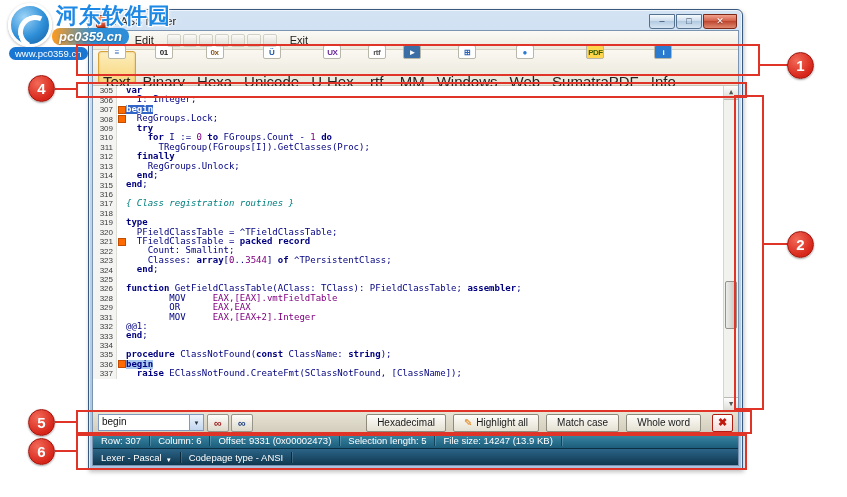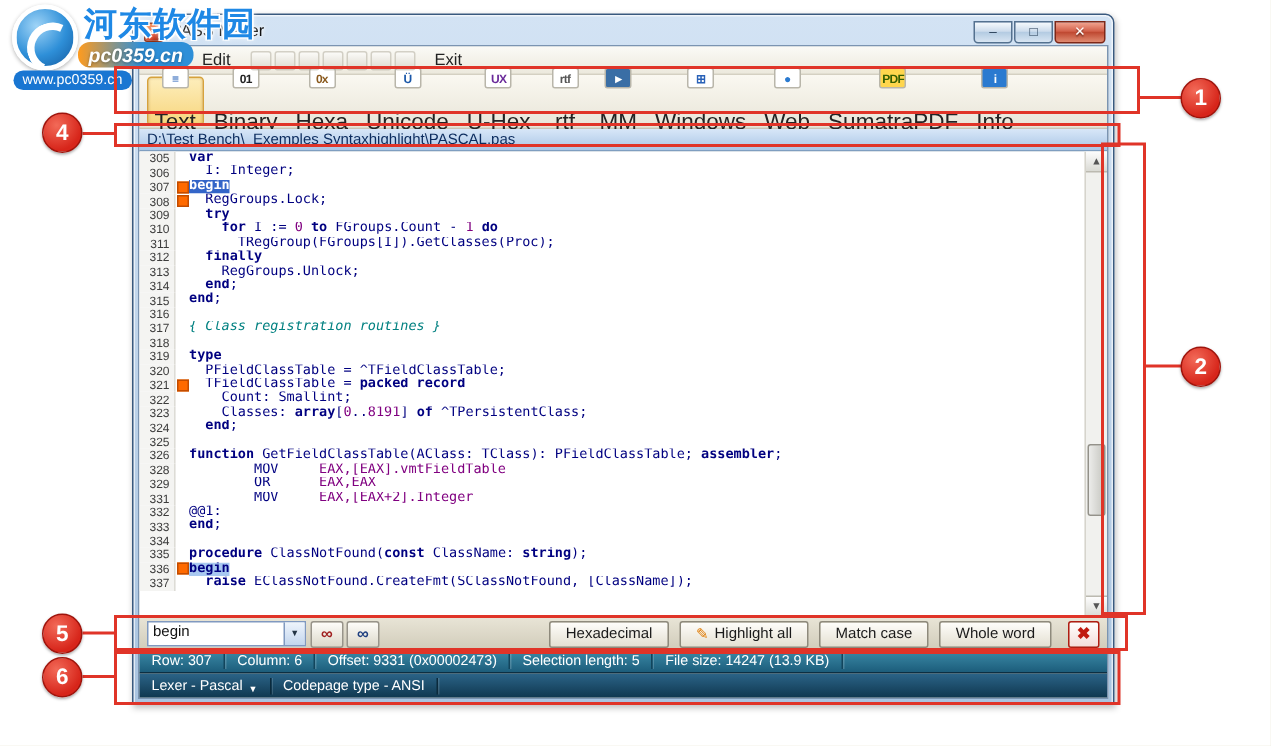--- a/index.html
+++ b/index.html
@@ -236,21 +236,20 @@
         <div class="tb-btn">
           <div class="tb-icon" style="background: rgb(255, 214, 77); color: rgb(53, 94, 0);">PDF</div>
           <div class="tb-label">SumatraPDF</div>
         </div>
         <div class="tb-btn">
           <div class="tb-icon" style="background: rgb(42, 122, 208); color: rgb(255, 255, 255);">i</div>
           <div class="tb-label">Info</div>
         </div>
       </div>
 
-    <div class="pathbar">D:\Test Bench\_Exemples Syntaxhighlight\PASCAL.pas</div>
 
     <div class="editor">
       <div class="code-area">
           <div class="line"><span class="ln">305</span><span class="mk"></span><span class="code"><span class="c-kw">var</span></span></div>
           <div class="line"><span class="ln">306</span><span class="mk"></span><span class="code"><span class="c-pl">  I: Integer;</span></span></div>
           <div class="line"><span class="ln">307</span><span class="mk on"></span><span class="code"><span class="c-sel">begin</span></span></div>
           <div class="line"><span class="ln">308</span><span class="mk on"></span><span class="code"><span class="c-pl">  RegGroups.Lock;</span></span></div>
           <div class="line"><span class="ln">309</span><span class="mk"></span><span class="code"><span class="c-pl">  </span><span class="c-kw">try</span></span></div>
           <div class="line"><span class="ln">310</span><span class="mk"></span><span class="code"><span class="c-pl">    </span><span class="c-kw">for</span><span class="c-pl"> I := </span><span class="c-nm">0</span><span class="c-pl"> </span><span class="c-kw">to</span><span class="c-pl"> FGroups.Count - </span><span class="c-nm">1</span><span class="c-pl"> </span><span class="c-kw">do</span></span></div>
           <div class="line"><span class="ln">311</span><span class="mk"></span><span class="code"><span class="c-pl">      TRegGroup(FGroups[I]).GetClasses(Proc);</span></span></div>
@@ -258,21 +257,21 @@
           <div class="line"><span class="ln">313</span><span class="mk"></span><span class="code"><span class="c-pl">    RegGroups.Unlock;</span></span></div>
           <div class="line"><span class="ln">314</span><span class="mk"></span><span class="code"><span class="c-pl">  </span><span class="c-kw">end</span><span class="c-pl">;</span></span></div>
           <div class="line"><span class="ln">315</span><span class="mk"></span><span class="code"><span class="c-kw">end</span><span class="c-pl">;</span></span></div>
           <div class="line"><span class="ln">316</span><span class="mk"></span><span class="code"></span></div>
           <div class="line"><span class="ln">317</span><span class="mk"></span><span class="code"><span class="c-cm">{ Class registration routines }</span></span></div>
           <div class="line"><span class="ln">318</span><span class="mk"></span><span class="code"></span></div>
           <div class="line"><span class="ln">319</span><span class="mk"></span><span class="code"><span class="c-kw">type</span></span></div>
           <div class="line"><span class="ln">320</span><span class="mk"></span><span class="code"><span class="c-pl">  PFieldClassTable = ^TFieldClassTable;</span></span></div>
           <div class="line"><span class="ln">321</span><span class="mk on"></span><span class="code"><span class="c-pl">  TFieldClassTable = </span><span class="c-kw">packed record</span></span></div>
           <div class="line"><span class="ln">322</span><span class="mk"></span><span class="code"><span class="c-pl">    Count: Smallint;</span></span></div>
-          <div class="line"><span class="ln">323</span><span class="mk"></span><span class="code"><span class="c-pl">    Classes: </span><span class="c-kw">array</span><span class="c-pl">[</span><span class="c-nm">0</span><span class="c-pl">..</span><span class="c-nm">8191</span><span class="c-pl">] </span><span class="c-kw">of</span><span class="c-pl"> ^TPersistentClass;</span></span></div>
+          <div class="line"><span class="ln">323</span><span class="mk"></span><span class="code"><span class="c-pl">    Classes: </span><span class="c-kw">array</span><span class="c-pl">[</span><span class="c-nm">0</span><span class="c-pl">..</span><span class="c-nm">3544</span><span class="c-pl">] </span><span class="c-kw">of</span><span class="c-pl"> ^TPersistentClass;</span></span></div>
           <div class="line"><span class="ln">324</span><span class="mk"></span><span class="code"><span class="c-pl">  </span><span class="c-kw">end</span><span class="c-pl">;</span></span></div>
           <div class="line"><span class="ln">325</span><span class="mk"></span><span class="code"></span></div>
           <div class="line"><span class="ln">326</span><span class="mk"></span><span class="code"><span class="c-kw">function</span><span class="c-pl"> GetFieldClassTable(AClass: TClass): PFieldClassTable; </span><span class="c-kw">assembler</span><span class="c-pl">;</span></span></div>
           <div class="line"><span class="ln">328</span><span class="mk"></span><span class="code"><span class="c-pl">        MOV     </span><span class="c-as">EAX,[EAX].vmtFieldTable</span></span></div>
           <div class="line"><span class="ln">329</span><span class="mk"></span><span class="code"><span class="c-pl">        OR      </span><span class="c-as">EAX,EAX</span></span></div>
           <div class="line"><span class="ln">331</span><span class="mk"></span><span class="code"><span class="c-pl">        MOV     </span><span class="c-as">EAX,[EAX+2].Integer</span></span></div>
           <div class="line"><span class="ln">332</span><span class="mk"></span><span class="code"><span class="c-pl">@@1:</span></span></div>
           <div class="line"><span class="ln">333</span><span class="mk"></span><span class="code"><span class="c-kw">end</span><span class="c-pl">;</span></span></div>
           <div class="line"><span class="ln">334</span><span class="mk"></span><span class="code"></span></div>
           <div class="line"><span class="ln">335</span><span class="mk"></span><span class="code"><span class="c-kw">procedure</span><span class="c-pl"> ClassNotFound(</span><span class="c-kw">const</span><span class="c-pl"> ClassName: </span><span class="c-kw">string</span><span class="c-pl">);</span></span></div>

